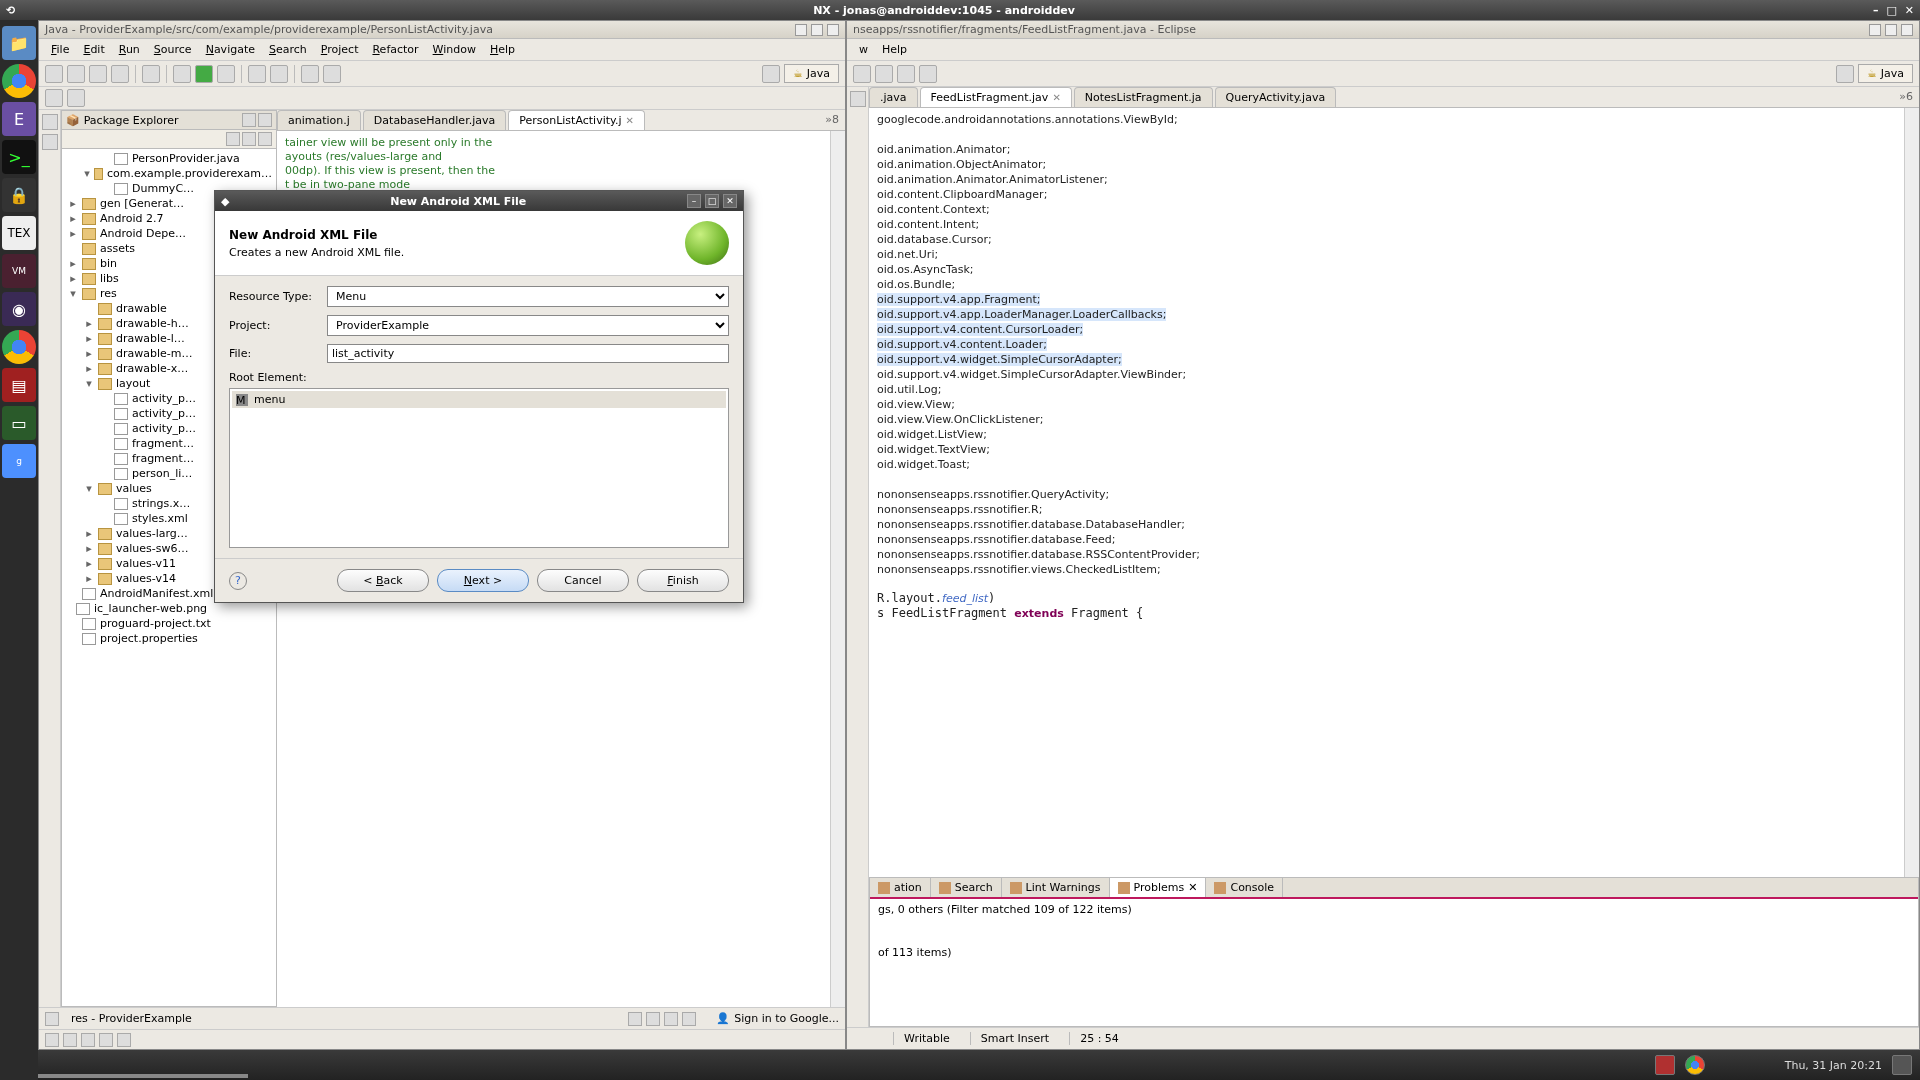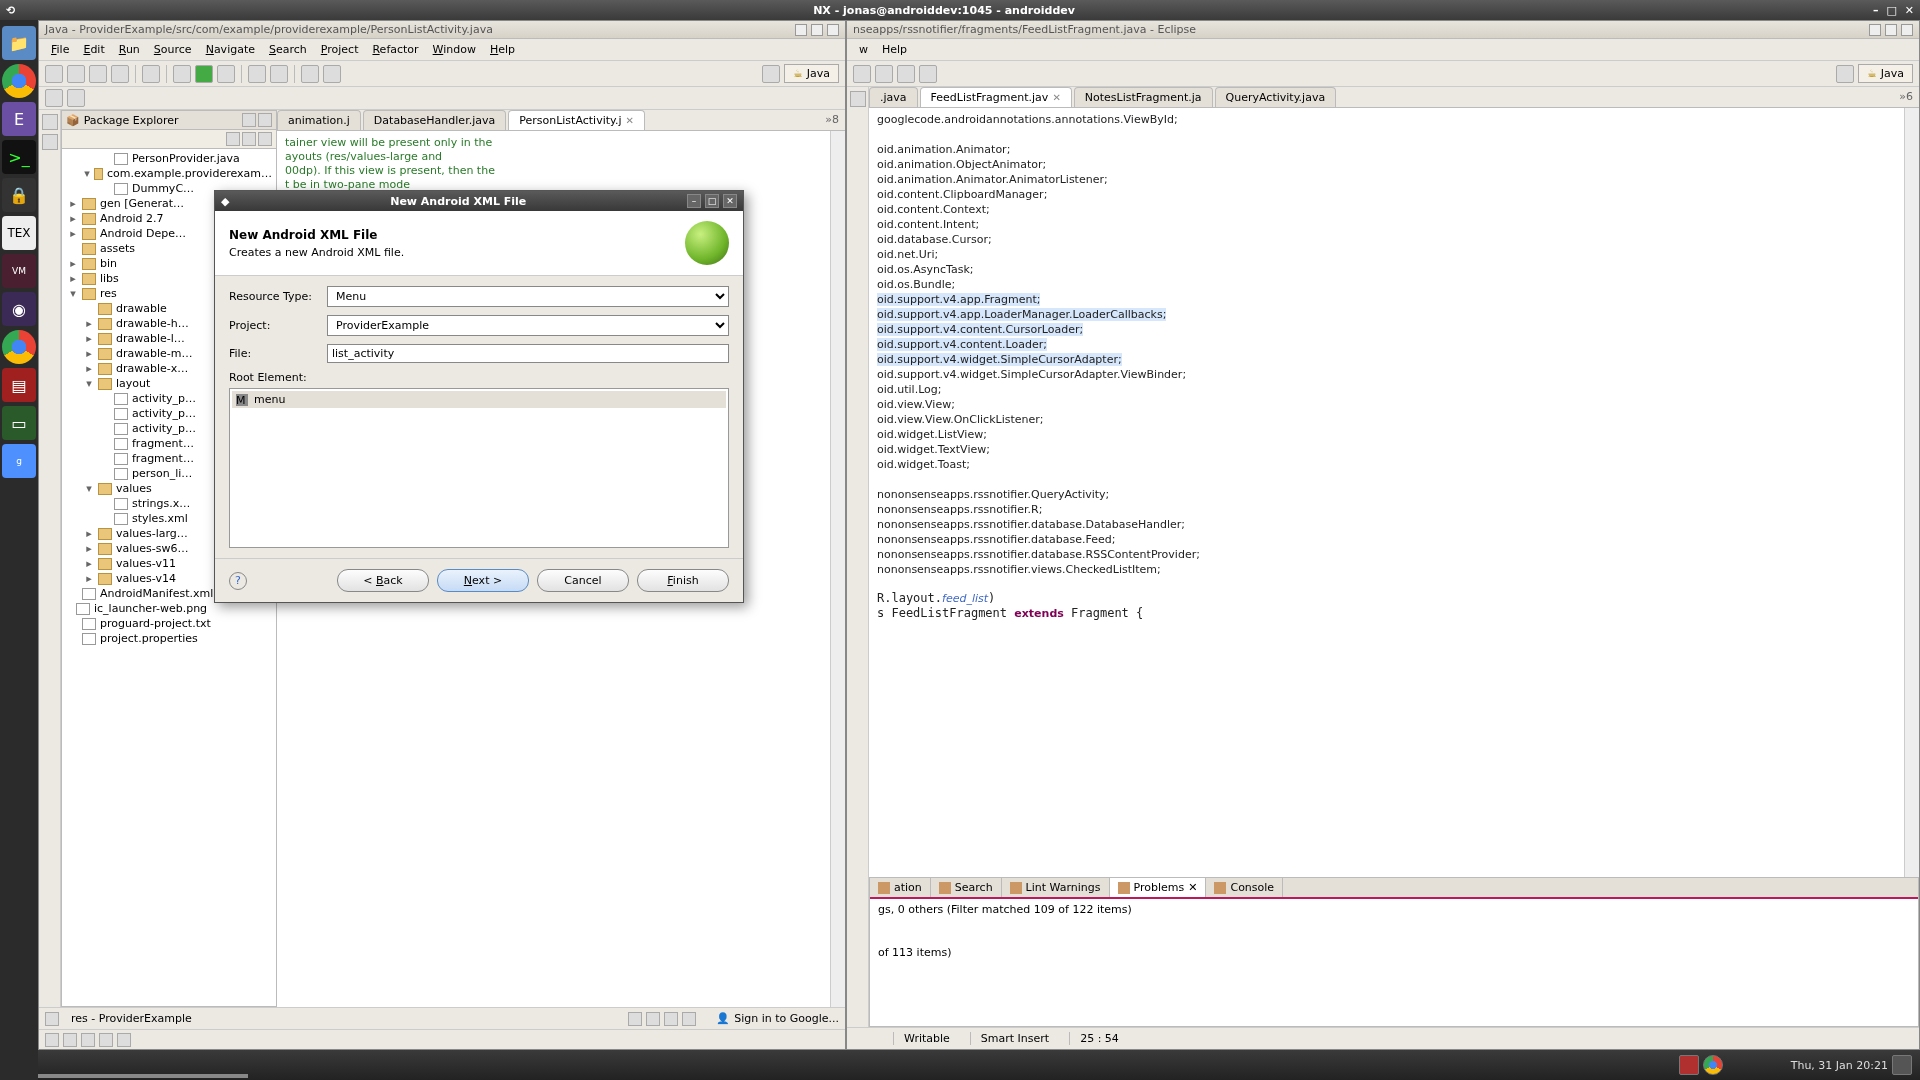--- a/index.html
+++ b/index.html
@@ -76,21 +76,21 @@
 
 
 .statusbar{height:22px;background:#ece9e3;border-top:1px solid #ccc;display:flex;align-items:center;padding:0 6px;gap:12px;}
 .statusbar .sgrp{display:flex;align-items:center;gap:4px;}
 .statusbar .right{margin-left:auto;display:flex;align-items:center;gap:20px;}
 .statusbar .sgicon{width:14px;height:14px;background:#ddd;border:1px solid #aaa;}
 .cell-border{border-left:1px solid #bbb;padding-left:10px;height:100%;display:flex;align-items:center;}
 
 
 .syspanel { position:absolute; left:38px; right:0; bottom:0; height:30px; background:linear-gradient(#3a3a3a,#222); display:flex; align-items:center; color:#ddd; padding:0 8px;}
-.syspanel .tray{margin-left:auto;display:flex;align-items:center;gap:4px;}
+.syspanel .tray{margin-left:auto;display:flex;align-items:center;gap:10px;}
 .syspanel .tbtn{width:20px;height:20px;background:#555;border:1px solid #777;border-radius:2px;}
 .syspanel .running{width:210px;height:4px;background:#888;position:absolute;left:0;bottom:2px;}
 
 
 .dialog { position:absolute; left:176px; top:170px; width:530px; background:#ece9e3; border:1px solid #555; box-shadow:4px 4px 12px rgba(0,0,0,0.4); z-index:50;}
 .dialog-titlebar { background:linear-gradient(#5a5a5a,#383838); color:#fff; padding:3px 6px; display:flex; align-items:center;}
 .dialog-titlebar .dtitle{flex:1;text-align:center;font-weight:bold;}
 .dialog-titlebar .dicons{display:flex;gap:4px;}
 .dialog-titlebar .dicons span{width:14px;height:14px;background:#666;border:1px solid #888;color:#fff;display:flex;align-items:center;justify-content:center;font-size:9px;}
 .dialog-header{background:#fff;padding:10px 14px;display:flex;align-items:center;border-bottom:1px solid #ccc;}

